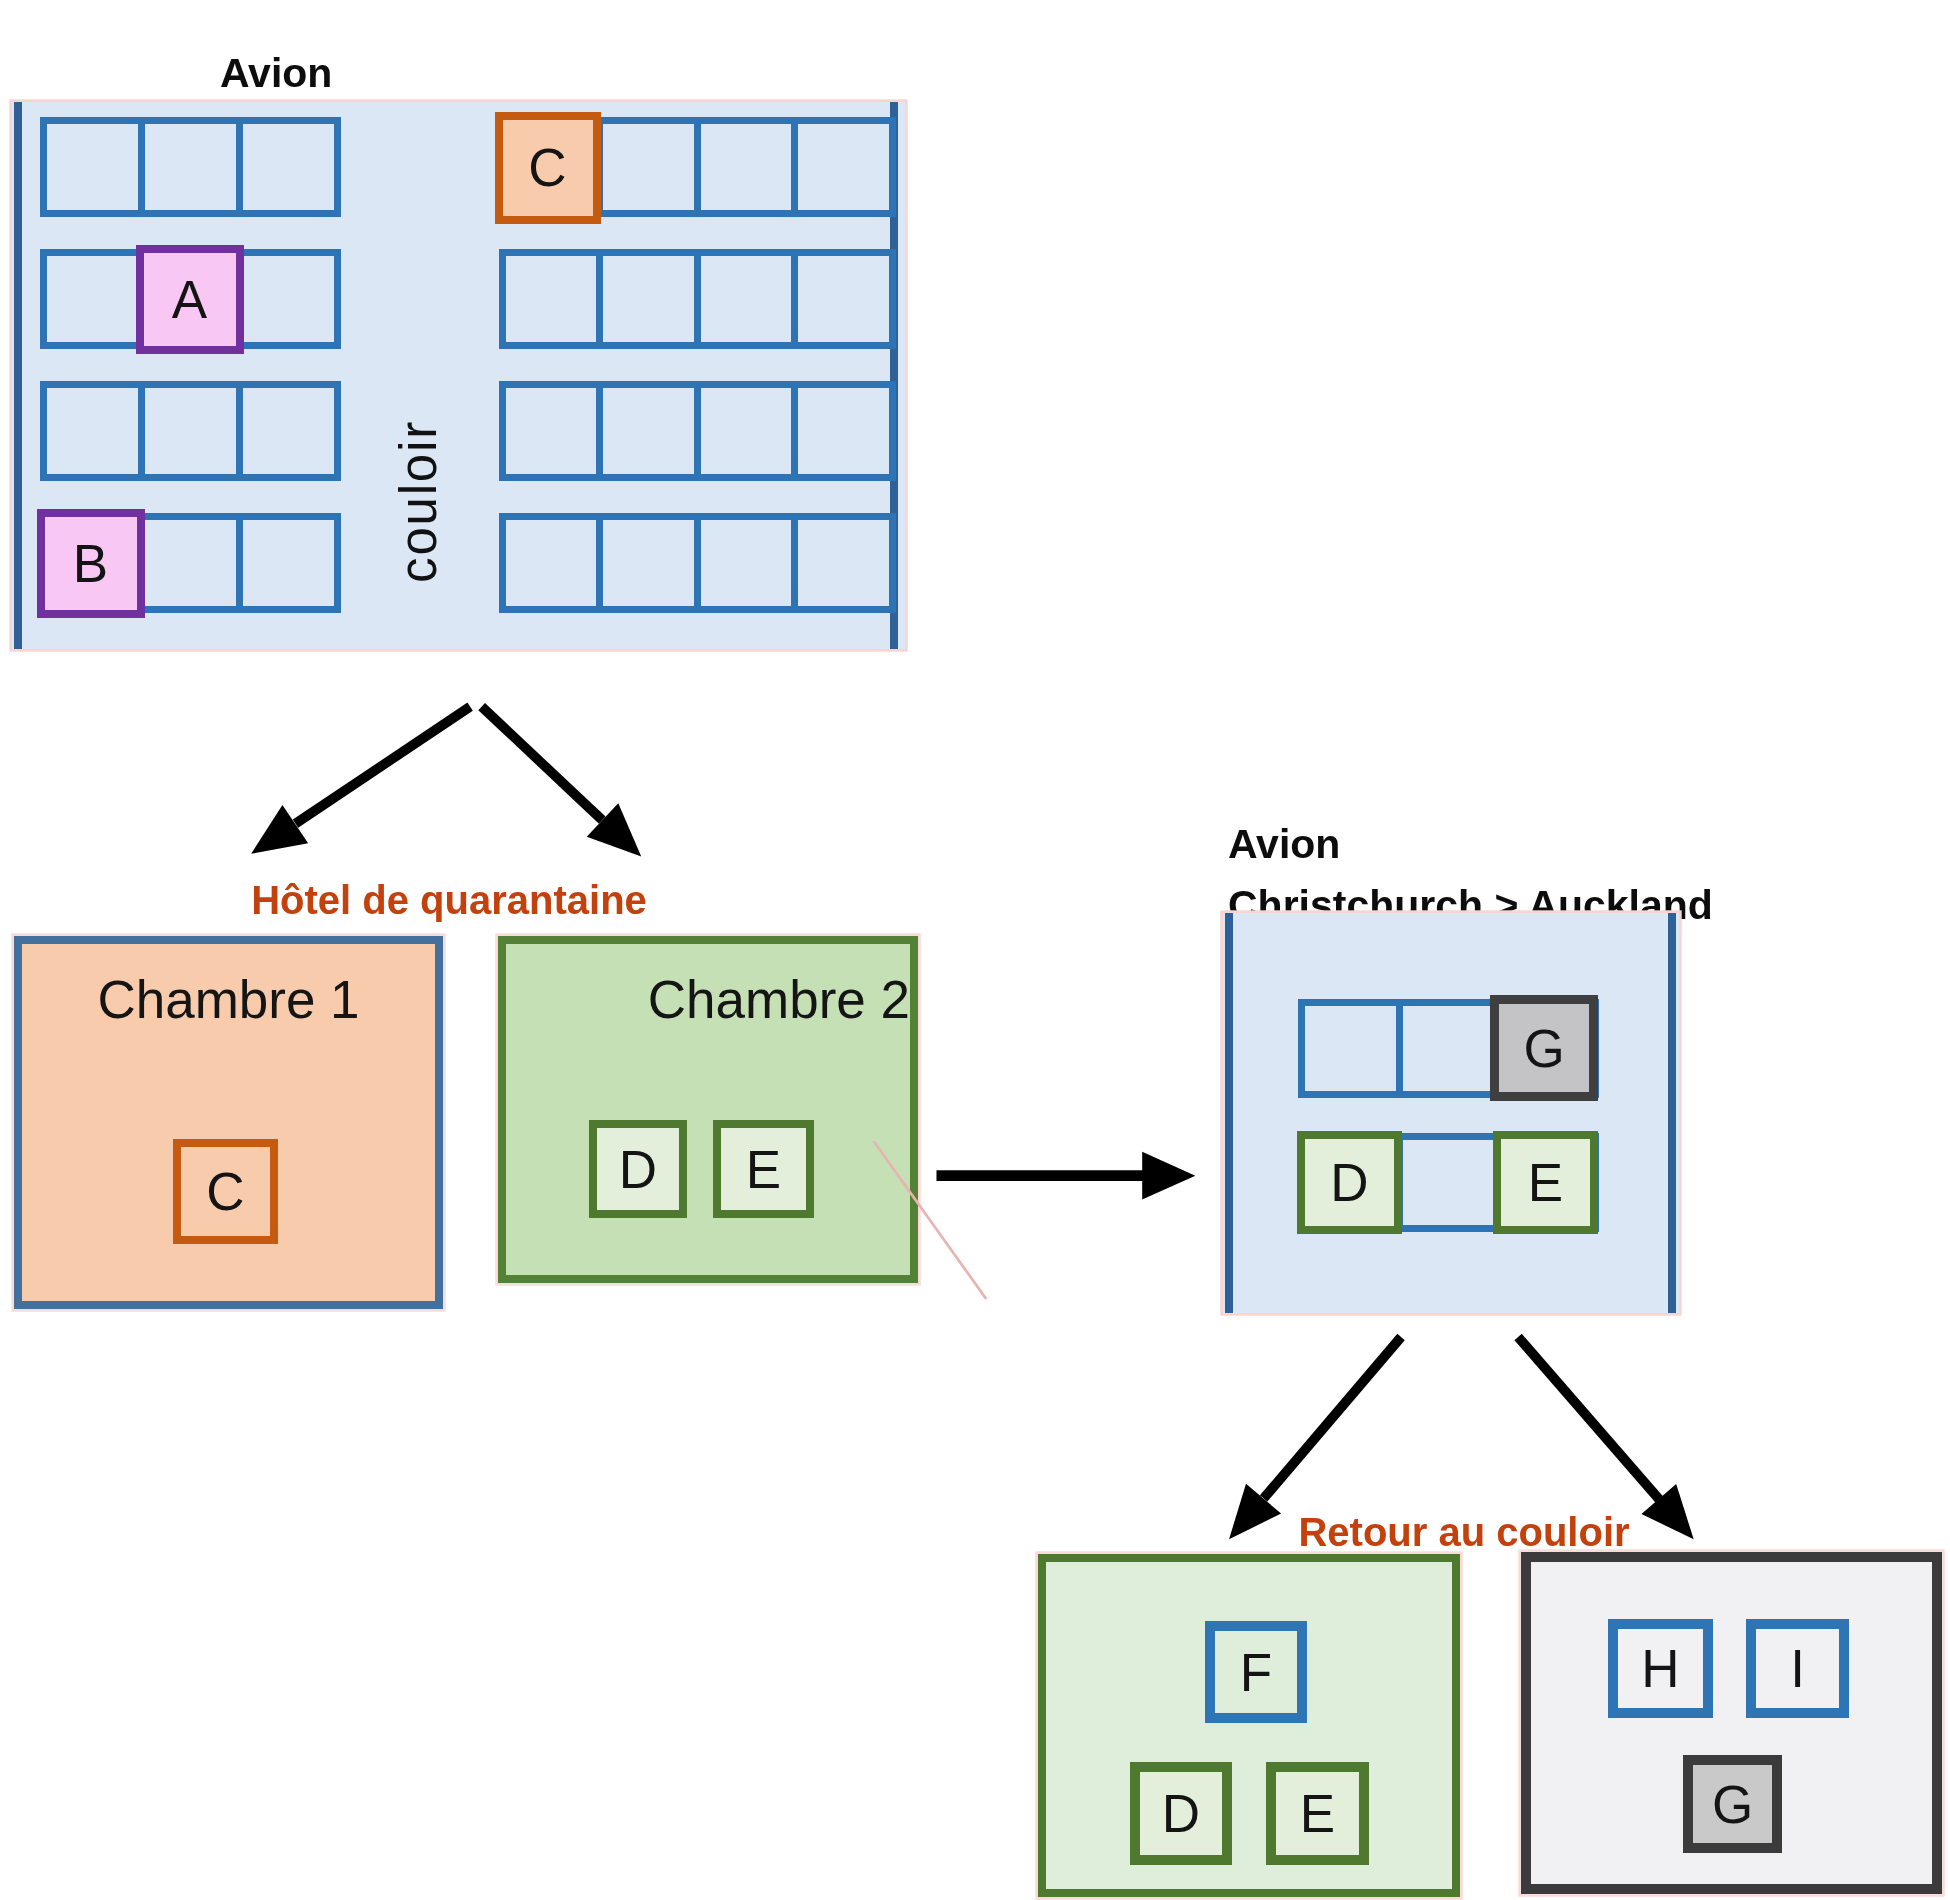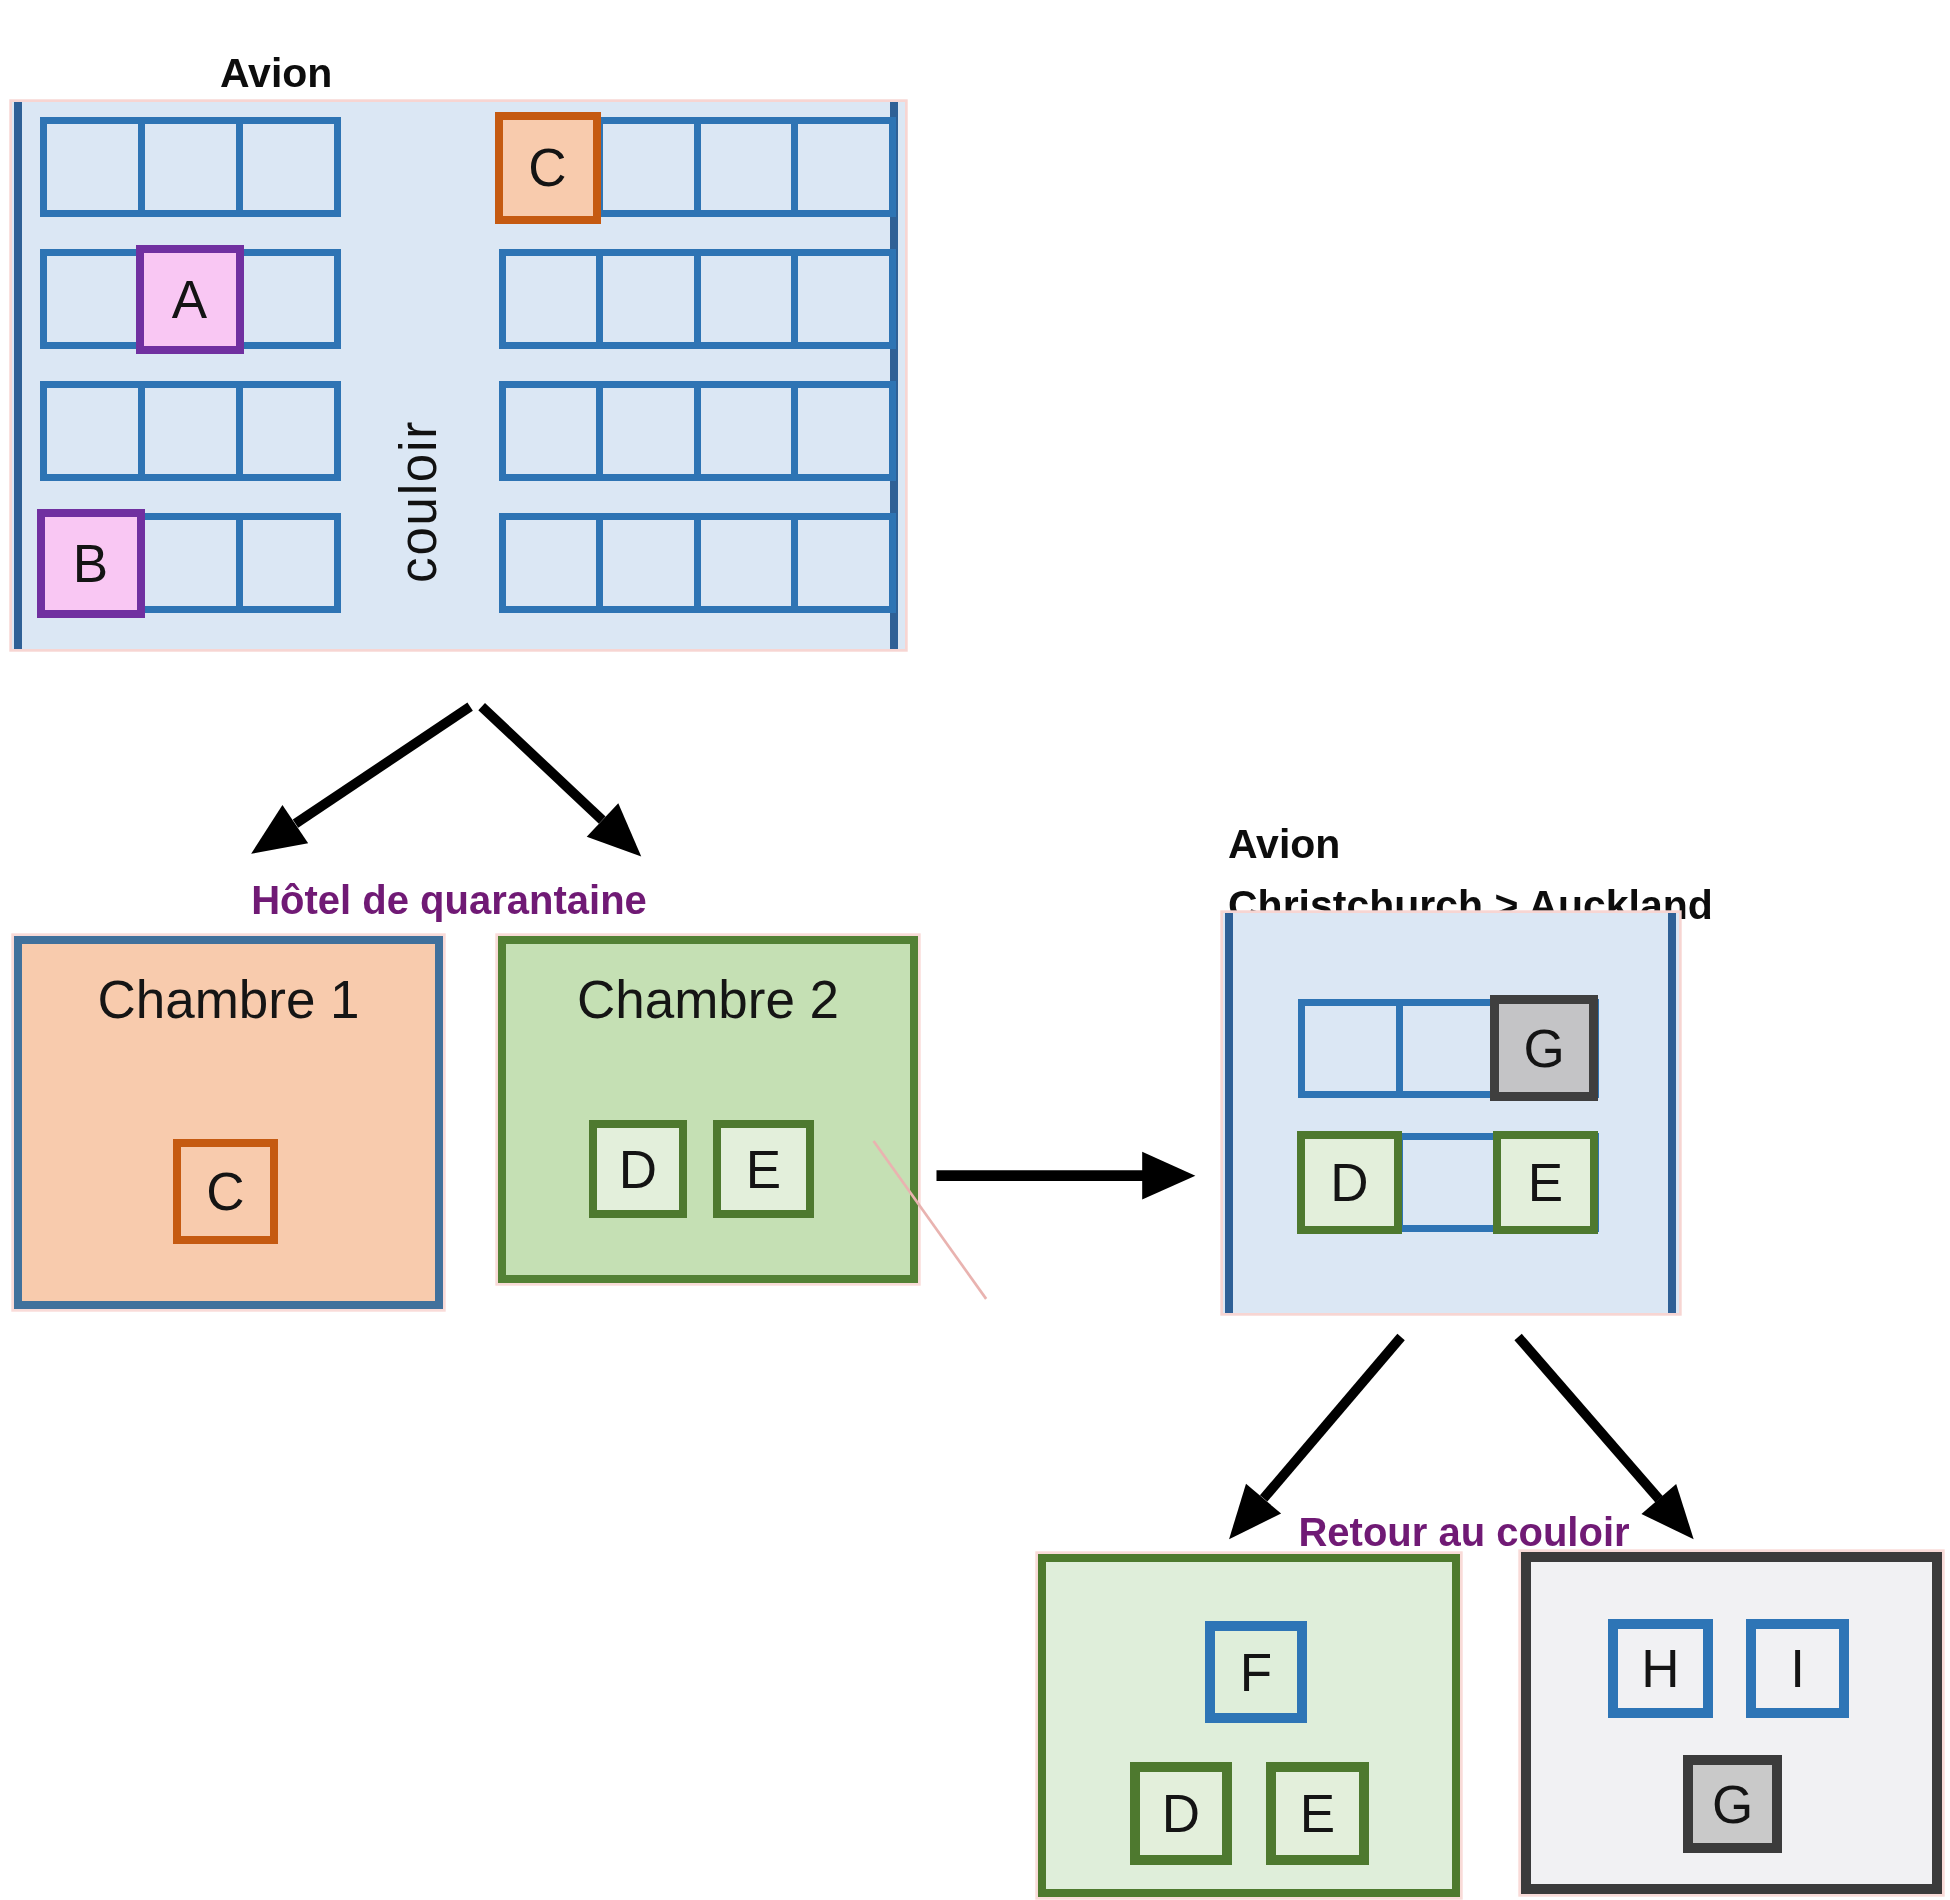--- a/index.html
+++ b/index.html
@@ -3,21 +3,21 @@
 <meta charset="utf-8">
 <style>
   html,body{margin:0;padding:0;background:#ffffff;}
   #canvas{
     position:relative;width:1951px;height:1900px;background:#ffffff;overflow:hidden;
     font-family:"Liberation Sans",sans-serif;color:#121212;
   }
   .abs{position:absolute;box-sizing:border-box;}
   
   .block-title{font-weight:bold;font-size:41px;line-height:61px;white-space:pre;color:#0d0d0d;margin-top:36px;}
-  .section-label{font-weight:bold;font-size:40px;text-align:center;color:#701a75;white-space:nowrap;}
+  .section-label{font-weight:bold;font-size:40px;text-align:center;color:#c2410c;white-space:nowrap;}
   .room-title{font-size:53px;text-align:center;color:#151515;white-space:nowrap;}
   
   .plane{background:#DBE7F4;box-shadow:0 0 0 2.7px #F7D5D2;}
   .wallbar{background:#2F6096;}
   .aisle-text{font-size:51px;color:#111;transform:rotate(-90deg);transform-origin:center;white-space:nowrap;letter-spacing:1.8px;}
   
   .seatrow{display:flex;border:7px solid #2E74B4;}
   .seatrow .cell{flex:1 1 0;background:#DBE7F4;}
   .seatrow .cell + .cell{border-left:7px solid #2E74B4;}
   
@@ -110,21 +110,21 @@
   <div class="abs section-label" style="left:183px;top:878px;width:532px;">Hôtel de quarantaine</div>
 
   <div class="abs room1" style="left:14px;top:936px;width:429px;height:373px;">
     <div class="abs room-title" style="left:0;right:0;top:25px;">Chambre 1</div>
     <div class="abs seatbox seat-orangeC" style="left:151px;top:195px;width:105px;height:105px;">
         <span>C</span>
       </div>
   </div>
 
   <div class="abs room2" style="left:498px;top:936px;width:420px;height:347px;">
-    <div class="abs room-title" style="left:0;right:0;top:25px;">Chambre 2</div>
+    <div class="abs room-title" style="left:0;right:0;top:25px;text-align:right;">Chambre 2</div>
     <div class="abs seatbox seat-green" style="left:83px;top:176px;width:98px;height:98px;">
         <span>D</span>
       </div>
     <div class="abs seatbox seat-green" style="left:207px;top:176px;width:101px;height:98px;">
         <span>E</span>
       </div>
   </div>
 
   <div class="abs block-title" style="left:1228px;top:778px;"><span>Avion</span><br><span>Christchurch &gt; Auckland</span></div>
 

